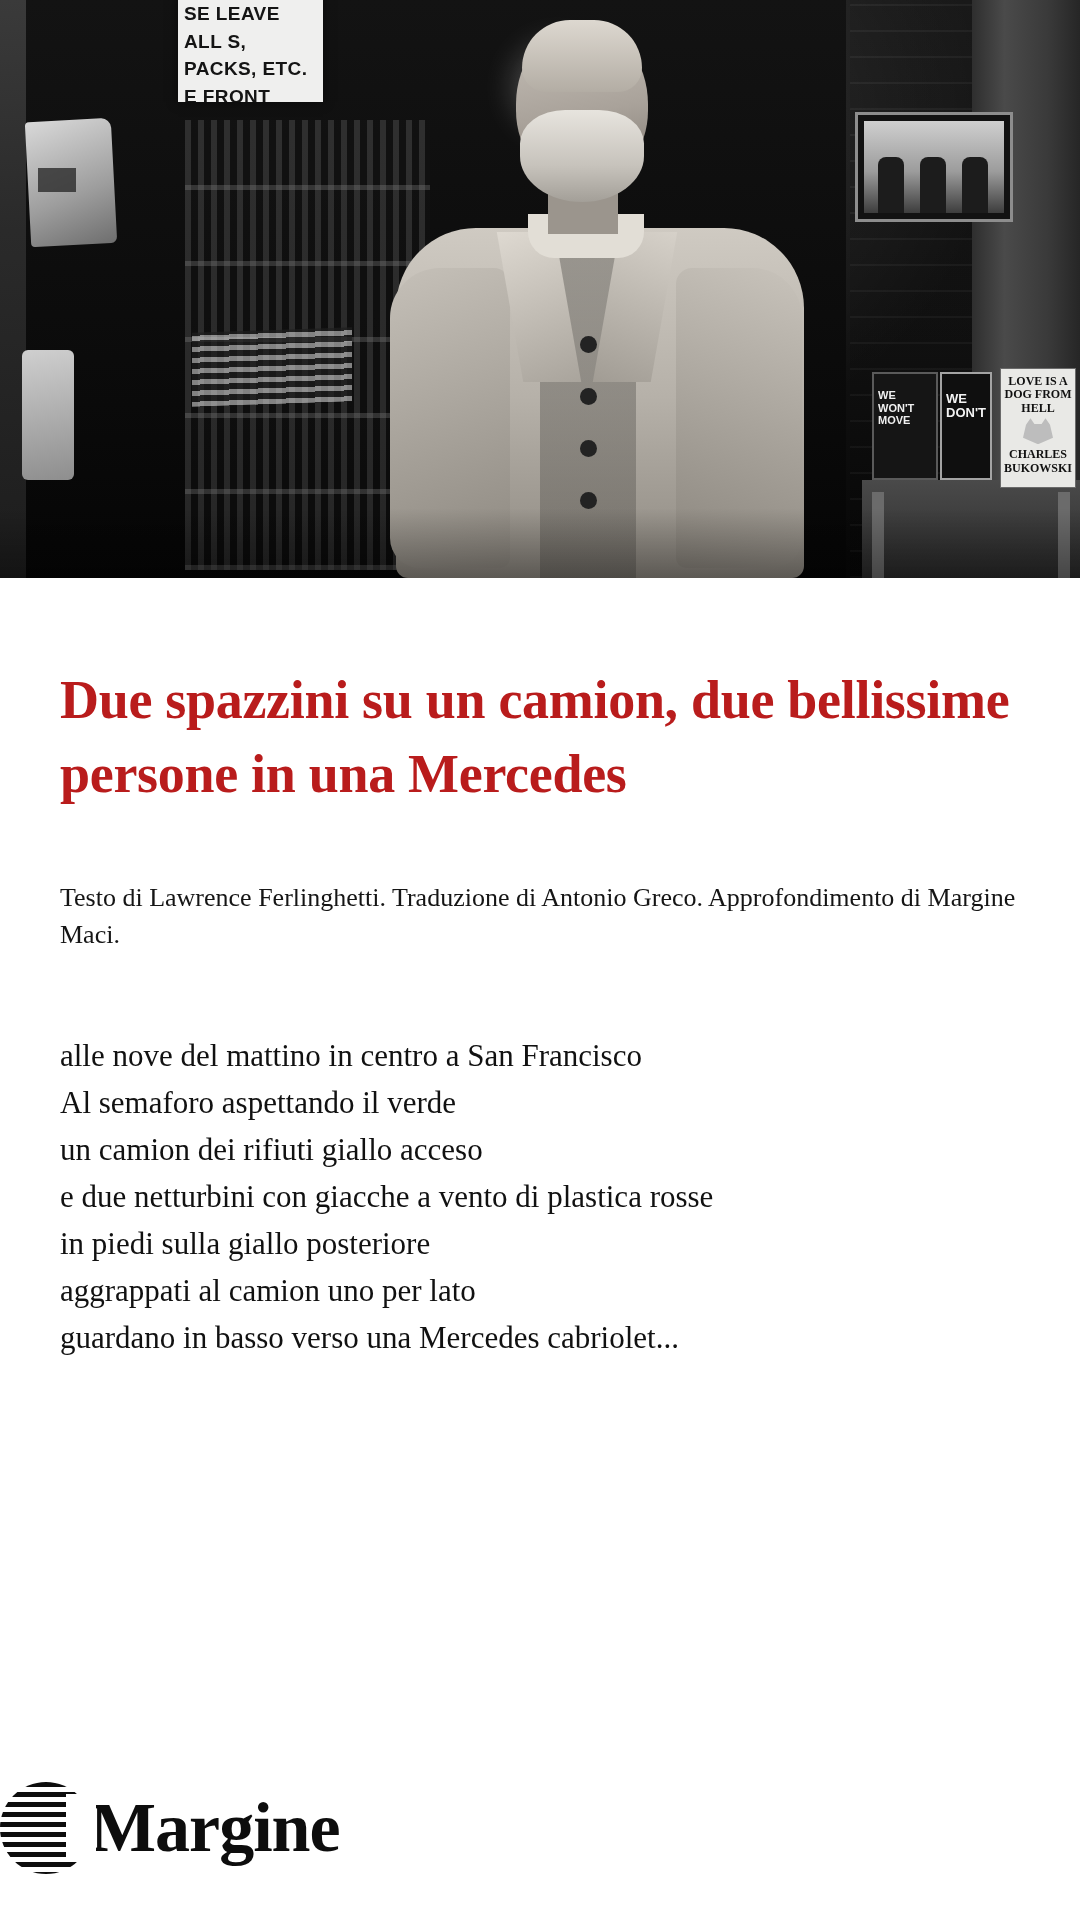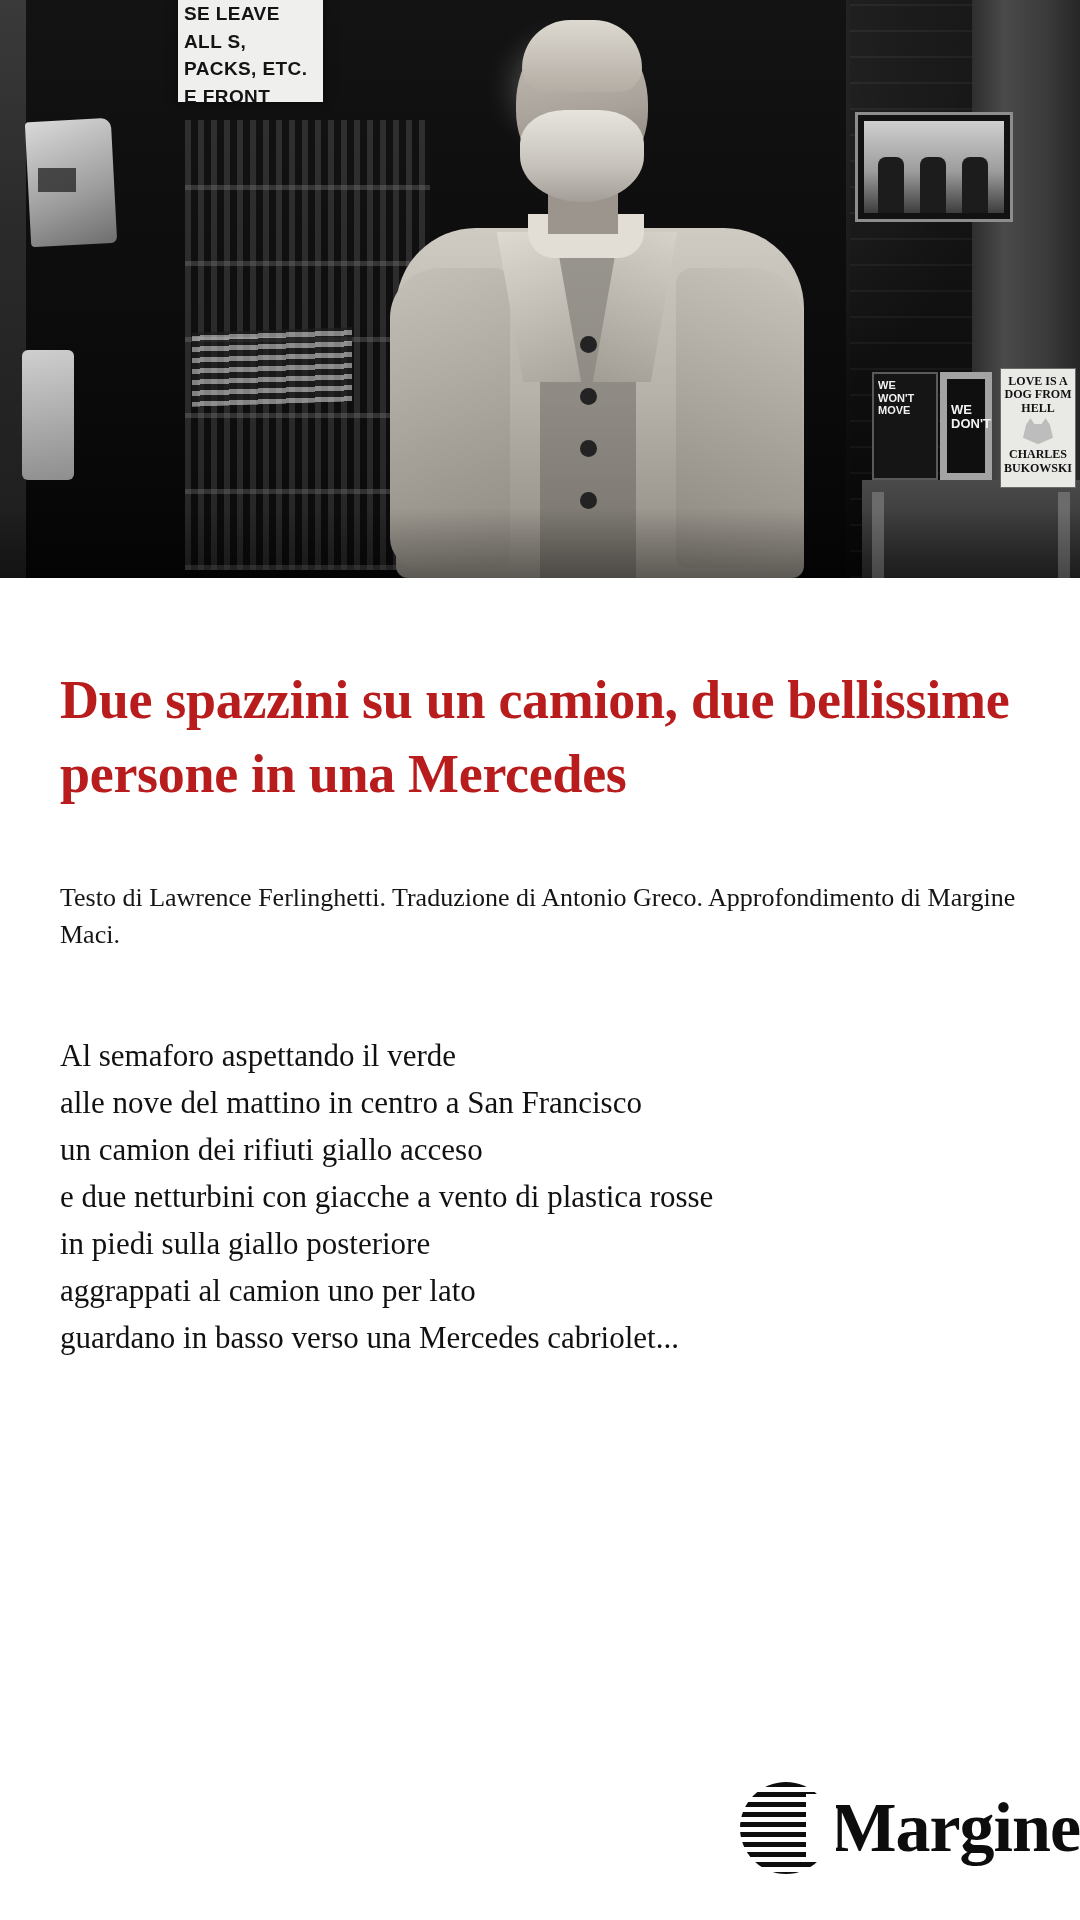--- a/index.html
+++ b/index.html
@@ -167,34 +167,34 @@
   .poster-a {
     position: absolute;
     left: 872px; top: 372px; width: 66px; height: 108px;
     background: #151515;
     border: 2px solid #5a5a5a;
     color: #f0f0f0;
     font-family: "Liberation Sans", sans-serif;
     font-size: 11px;
     font-weight: bold;
     line-height: 1.15;
-    padding: 5px 4px;
+    padding: 15px 4px;
     box-sizing: border-box;
   }
   .poster-b {
     position: absolute;
     left: 940px; top: 372px; width: 52px; height: 108px;
     background: #0f0f0f;
-    border: 7px solid #a3a3a3;
+    border: 2px solid #a3a3a3;
     color: #f2f2f2;
     font-family: "Liberation Sans", sans-serif;
     font-size: 13px;
     font-weight: bold;
     line-height: 1.1;
-    padding: 24px 4px;
+    padding: 18px 4px;
     box-sizing: border-box;
   }
   .poster-c {
     position: absolute;
     left: 1000px; top: 368px; width: 76px; height: 120px;
     background: #e9e9e6;
     color: #111;
     font-family: "Liberation Serif", serif;
     font-size: 12px;
     font-weight: bold;
@@ -307,21 +307,21 @@
     font-size: 31px;
     line-height: 1.52;
     color: #111111;
   }
   .poem .line { display: block; }
 
   
   .footer {
     padding: 70px 0 46px 0;
     display: flex;
-    justify-content: flex-end;
+    justify-content: flex-start;
     align-items: center;
     flex: 0 0 auto;
   }
   .logo {
     display: flex;
     align-items: center;
     gap: 0px;
   }
   .logo-mark {
     width: 92px; height: 92px;
@@ -415,22 +415,22 @@
 
     <div class="hero-fade"></div>
   </div>
 
   <div class="article">
     <h1 class="title">Due spazzini su un camion, due bellissime persone in una Mercedes</h1>
 
     <p class="byline">Testo di Lawrence Ferlinghetti. Traduzione di Antonio Greco. Approfondimento di Margine Maci.</p>
 
     <div class="poem">
+      <span class="line">alle nove del mattino in centro a San Francisco</span>
       <span class="line">Al semaforo aspettando il verde</span>
-      <span class="line">alle nove del mattino in centro a San Francisco</span>
       <span class="line">un camion dei rifiuti giallo acceso</span>
       <span class="line">e due netturbini con giacche a vento di plastica rosse</span>
       <span class="line">in piedi sulla giallo posteriore</span>
       <span class="line">aggrappati al camion uno per lato</span>
       <span class="line">guardano in basso verso una Mercedes cabriolet...</span>
     </div>
   </div>
 
   <div class="footer">
     <div class="logo">

